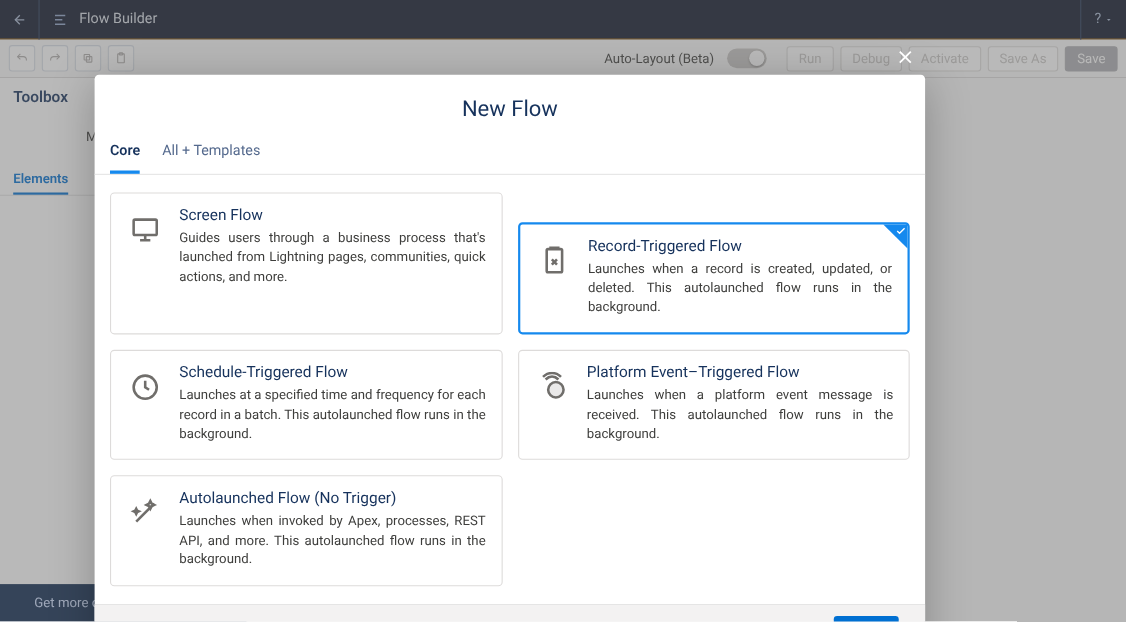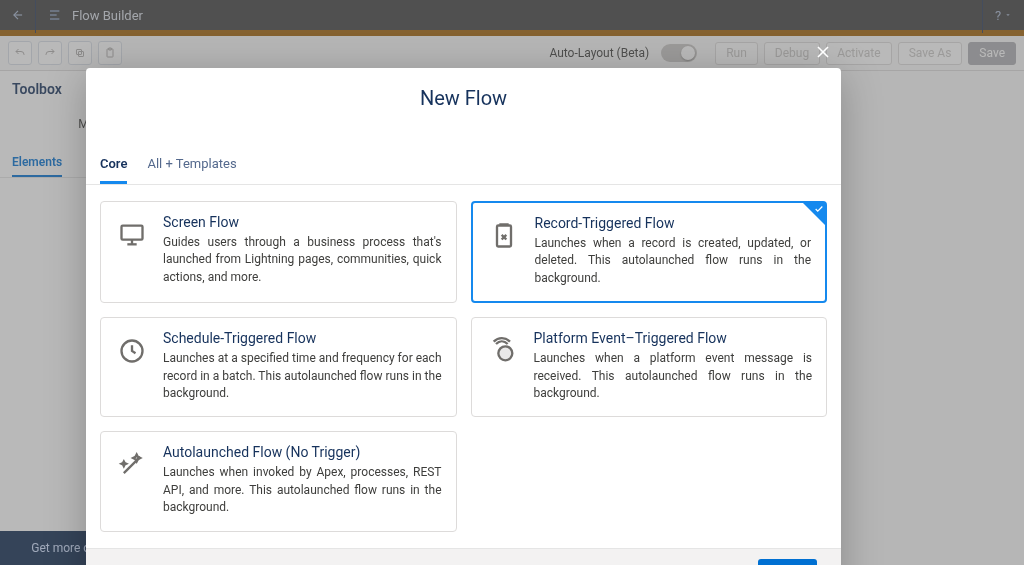--- a/index.html
+++ b/index.html
@@ -6,27 +6,27 @@
   body {
     font-family: -apple-system, BlinkMacSystemFont, "Segoe UI", Roboto, Helvetica, Arial, sans-serif;
     background: #fff;
     width: 1024px;
     height: 565px;
     overflow: hidden;
     position: relative;
   }
   
   .header {
-    background: #404040;
+    background: #0f172a;
     height: 36px;
     display: flex;
     align-items: center;
     color: #d8dde6;
     font-size: 13px;
-    border-bottom: 6px solid #a16207;
+    border-bottom: 1px solid #a16207;
   }
   .header .back {
     width: 36px; height: 36px;
     display: flex; align-items: center; justify-content: center;
     border-right: 1px solid #2a3b5a;
     color: #a8b7d1;
   }
   .header .brand {
     display: flex; align-items: center; gap: 8px; padding: 0 12px;
     color: #d8dde6;
@@ -152,21 +152,21 @@
   .modal-title {
     font-size: 20px; font-weight: 400; color: #16325c;
   }
   .modal-tabs {
     display: flex; gap: 20px;
     padding: 6px 14px 0 14px;
     border-bottom: 1px solid #e5e5e5;
     font-size: 13px;
   }
   .modal-tabs .mtab {
-    padding: 8px 0 10px 0; color: #54698d; margin-top: 26px;
+    padding: 8px 0 10px 0; color: #54698d;
   }
   .modal-tabs .mtab.active {
     color: #16325c; font-weight: 600;
     border-bottom: 3px solid #1589ee;
   }
   .modal-body {
     padding: 16px 14px 16px 14px;
     display: grid;
     grid-template-columns: 1fr 1fr;
     gap: 14px;
@@ -175,20 +175,21 @@
     border: 1px solid #dddbda;
     border-radius: 4px;
     padding: 12px 14px 14px 14px;
     display: flex;
     gap: 14px;
     position: relative;
     background: #fff;
   }
   .card.selected {
     border: 2px solid #1589ee;
+    margin-top: 27px;
   }
   .card.selected .check {
     position: absolute; top: 0; right: 0;
     width: 0; height: 0;
     border-top: 22px solid #1589ee;
     border-left: 22px solid transparent;
   }
   .card.selected .check svg {
     position: absolute; top: -21px; right: 1px;
     color: #fff;

